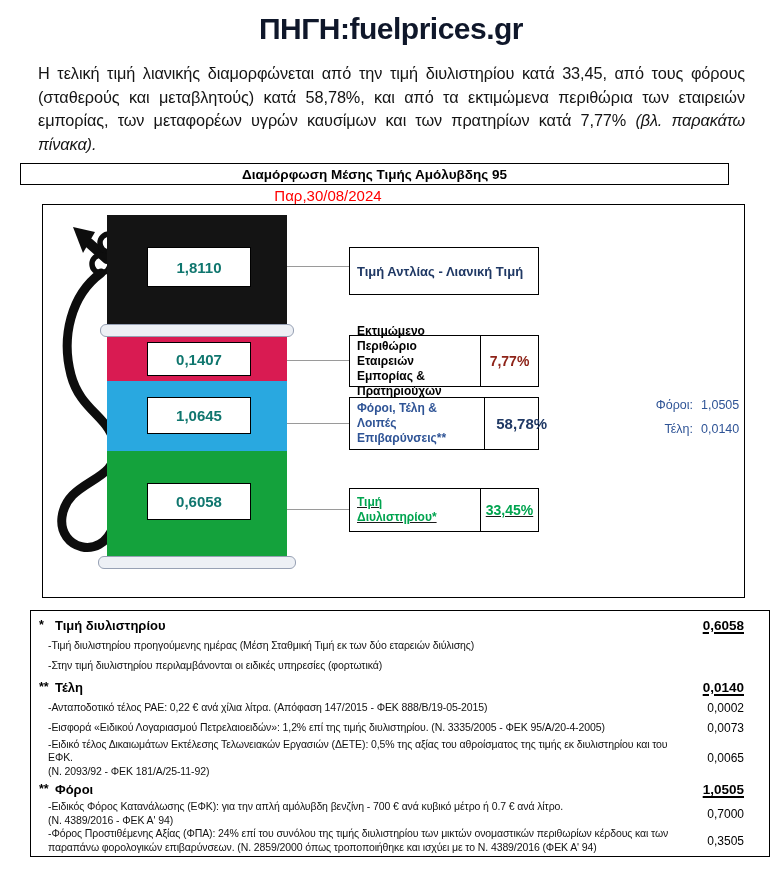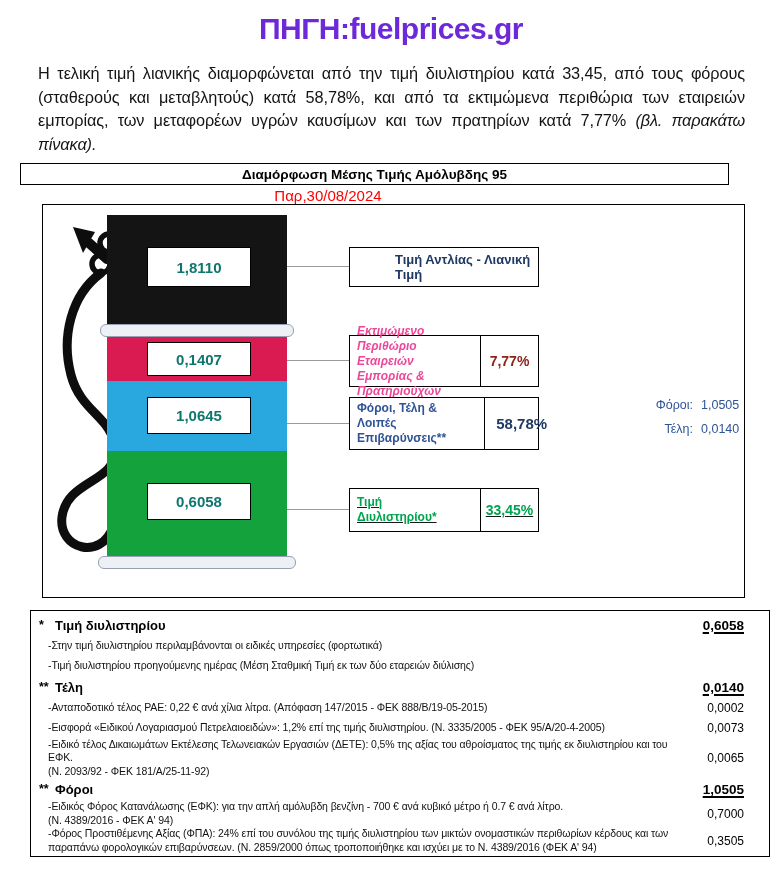--- a/index.html
+++ b/index.html
@@ -5,21 +5,21 @@
   * { margin:0; padding:0; box-sizing:border-box; }
   html,body { background:#ffffff; }
   body {
     width:782px; height:871px; position:relative; overflow:hidden;
     font-family:"Liberation Sans", sans-serif; color:#1a1a1a;
   }
   .abs { position:absolute; }
 
   .page-title {
     top:12px; left:0; width:782px; text-align:center;
-    font-size:30px; font-weight:700; letter-spacing:-0.5px; color:#6d28d9;
+    font-size:30px; font-weight:700; letter-spacing:-0.5px; color:#0f172a;
   }
 
   .intro {
     top:62px; left:38px; width:707px;
     font-size:16.3px; line-height:23.5px; text-align:justify; text-align-last:left;
     color:#141414; letter-spacing:-0.1px;
   }
   .intro .it { font-style:italic; }
 
   .hdr-box {
@@ -62,35 +62,35 @@
   .v3 { top:278px; height:37px; }
 
   .connector { position:absolute; left:244px; width:62px; height:0;
     border-top:1.5px solid #9a9a9a; }
   .c0 { top:61px; } .c1 { top:155px; } .c2 { top:218px; } .c3 { top:304px; }
 
   .lbl-box {
     position:absolute; left:306px; width:190px; background:#fff;
     border:1.5px solid #000; display:flex; align-items:stretch;
   }
-  .L0 { top:42px;  height:40px;padding-left:38px; }
+  .L0 { top:42px;  height:48px; }
   .L1 { top:130px; height:52px; }
   .L2 { top:192px; height:53px; }
   .L3 { top:283px; height:44px;text-decoration:underline; }
   .lbl-text {
     flex:1; display:flex; align-items:center; padding:2px 4px 2px 7px;
     font-size:12px; font-weight:700; line-height:15px; white-space:pre-line;
   }
   .lbl-pct {
     width:58px; border-left:1.5px solid #000;
     display:flex; align-items:center; justify-content:center;
     font-size:14px; font-weight:700;margin-left:34px;
   }
   .c-navy   { color:#1f3864; }
-  .c-orange { color:#ec4899;font-style:italic; }
+  .c-orange { color:#000000; }
   .c-maroon { color:#8e2318; }
   .c-blue   { color:#2f5496; }
   .c-green  { color:#00a44f; }
 
   .side-note { position:absolute; left:595px; top:188px; width:132px;
     font-size:12.5px; color:#2f5496; }
   .side-row { display:flex; height:24px; align-items:center; }
   .side-label { width:55px; text-align:right; }
   .side-value { margin-left:8px; }
 
@@ -196,28 +196,28 @@
     <div class="fn-row header">
       <div class="fn-left">
         <span class="fn-marker">*</span>
         <span class="fn-text">Τιμή διυλιστηρίου</span>
       </div>
       <div class="fn-value">0,6058</div>
     </div>
     <div class="fn-row sub">
       <div class="fn-left">
         <span class="fn-marker"></span>
+        <span class="fn-text">-Τιμή διυλιστηρίου προηγούμενης ημέρας (Μέση Σταθμική Τιμή εκ των δύο εταρειών διύλισης)</span>
+      </div>
+      <div class="fn-value"></div>
+    </div>
+    <div class="fn-row sub">
+      <div class="fn-left">
+        <span class="fn-marker"></span>
         <span class="fn-text">-Στην τιμή διυλιστηρίου περιλαμβάνονται οι ειδικές υπηρεσίες (φορτωτικά)</span>
-      </div>
-      <div class="fn-value"></div>
-    </div>
-    <div class="fn-row sub">
-      <div class="fn-left">
-        <span class="fn-marker"></span>
-        <span class="fn-text">-Τιμή διυλιστηρίου προηγούμενης ημέρας (Μέση Σταθμική Τιμή εκ των δύο εταρειών διύλισης)</span>
       </div>
       <div class="fn-value"></div>
     </div>
     <div class="fn-row header">
       <div class="fn-left">
         <span class="fn-marker">**</span>
         <span class="fn-text">Τέλη</span>
       </div>
       <div class="fn-value">0,0140</div>
     </div>

